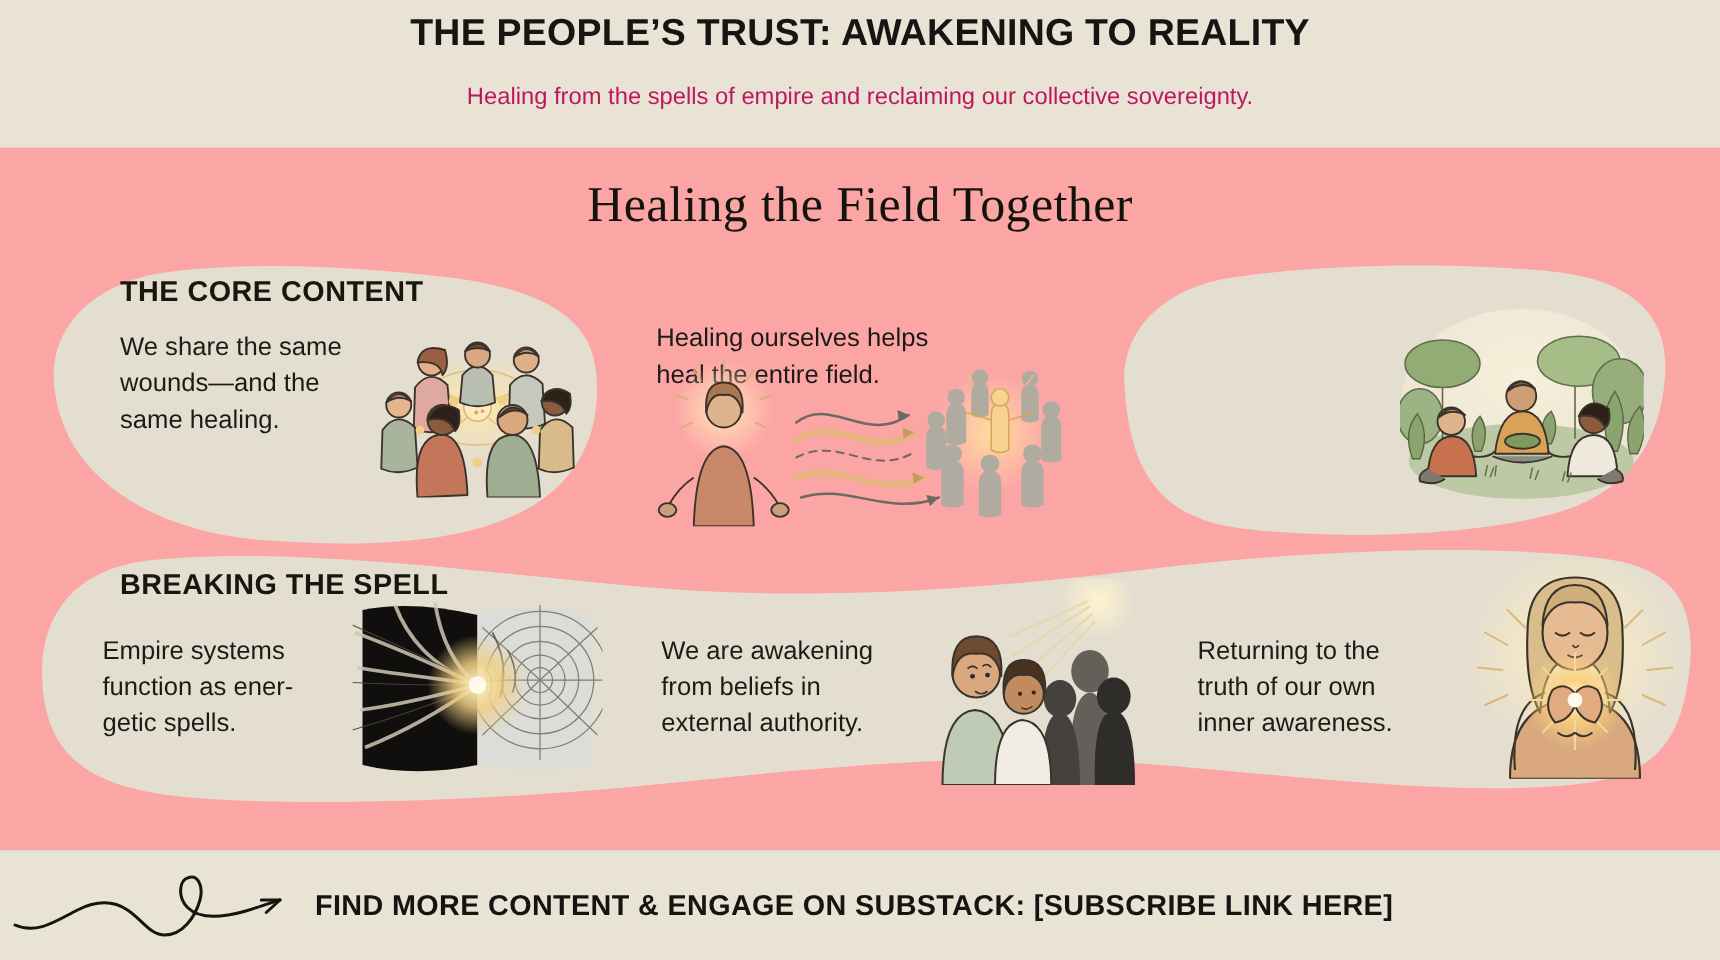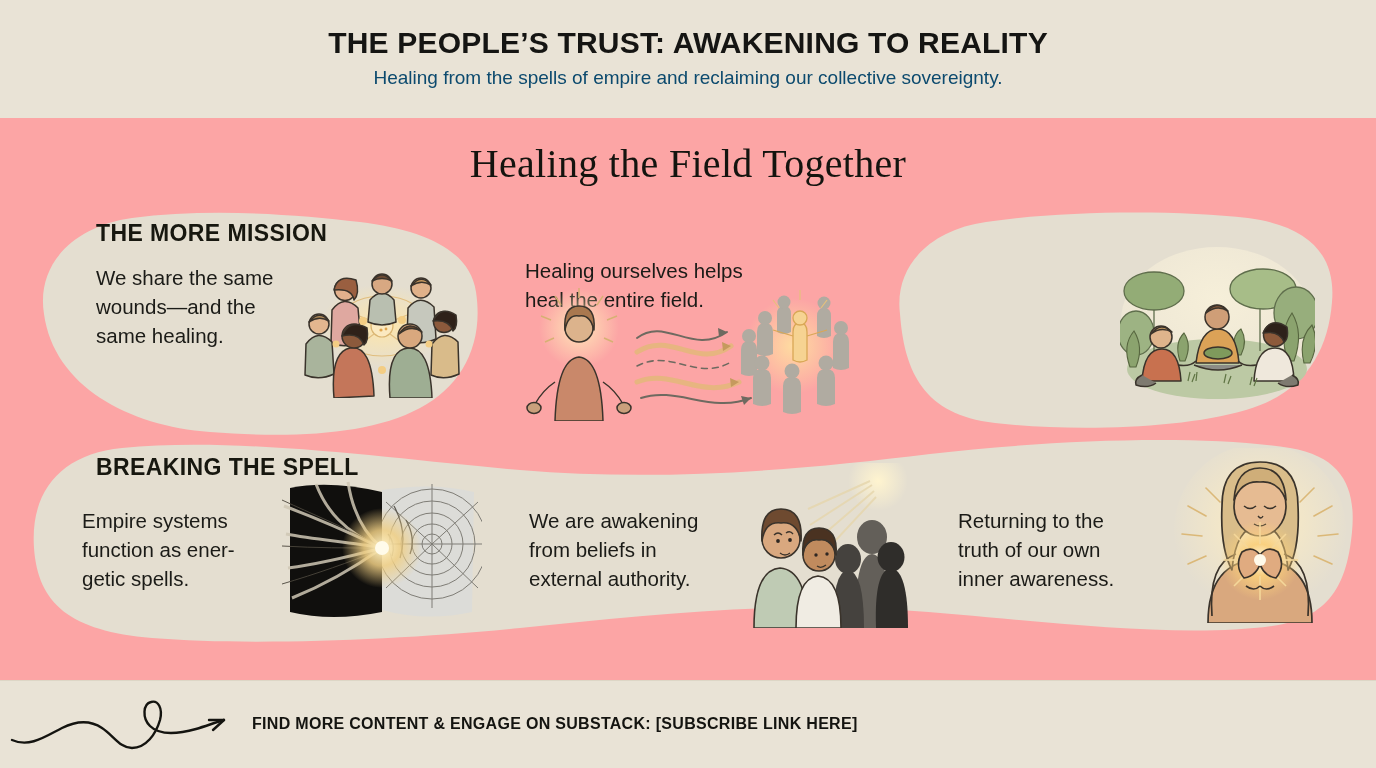--- a/index.html
+++ b/index.html
@@ -15,22 +15,22 @@
   .header{
     position:absolute;left:0;top:0;width:1376px;height:118px;
     background:#e9e3d6;
     display:flex;flex-direction:column;align-items:center;justify-content:center;
   }
   .header-title{
     font-size:30px;font-weight:bold;letter-spacing:.2px;
     color:#151513;line-height:1.1;margin:0 0 6px 0;text-align:center;
   }
   .header-sub{
-    font-size:19px;font-weight:normal;color:#0c4a6e;line-height:1.2;
-    text-align:center;margin:2px;
+    font-size:19px;font-weight:normal;color:#be185d;line-height:1.2;
+    text-align:center;margin:18px;
   }
 
   
   .main{
     position:absolute;left:0;top:118px;width:1376px;height:562px;
     background:#fca5a5;
   }
   .main-heading{
     position:absolute;left:0;top:22px;width:1376px;text-align:center;
     font-family:"Liberation Serif", serif;
@@ -75,21 +75,21 @@
 
   
   .footer{
     position:absolute;left:0;top:680px;width:1376px;height:88px;
     background:#e9e3d6;
   }
   .footer-arrow{position:absolute;left:10px;top:16px;width:235px;height:58px;}
   .footer-text{
     position:absolute;left:252px;top:0;height:88px;
     display:flex;align-items:center;
-    font-size:16px;font-weight:bold;letter-spacing:.3px;color:#141410;
+    font-size:23px;font-weight:bold;letter-spacing:.3px;color:#141410;
   }
   .hr-top{position:absolute;left:0;top:0;width:1376px;height:1px;background:#ddd6c6;}
 </style>
 </head>
 <body>
 
 <div class="page">
 
   <div class="header">
     <div class="header-title">THE PEOPLE’S TRUST: AWAKENING TO REALITY</div>
@@ -100,21 +100,21 @@
 
     <div class="main-heading">Healing the Field Together</div>
 
     <svg class="blobs" viewBox="0 0 1376 562">
       <path fill="#e4ded0" d="M44,196 C36,146 74,108 132,100 C208,90 292,96 360,104 C424,112 470,132 476,174 C484,226 462,268 420,290 C368,318 288,320 210,314 C128,308 54,268 44,196 Z"></path>
       <path fill="#e4ded0" d="M900,196 C894,148 930,112 986,104 C1064,92 1180,92 1248,100 C1310,108 1336,138 1332,184 C1328,236 1302,276 1246,292 C1178,312 1060,314 988,304 C920,294 904,248 900,196 Z"></path>
       <path fill="#e4ded0" d="M34,430 C30,372 62,336 122,330 C240,318 400,342 520,352 C660,364 800,352 930,336 C1050,322 1200,316 1290,330 C1344,339 1356,372 1352,414 C1347,466 1330,500 1272,508 C1170,522 1020,500 900,492 C770,483 640,498 520,510 C400,522 250,528 152,520 C70,513 38,486 34,430 Z"></path>
     </svg>
 
     <div class="row row1">
-      <div class="kicker r1-kicker">THE MORE MISSION</div>
+      <div class="kicker r1-kicker">THE CORE CONTENT</div>
 
       <div class="cell-text t-r1a">We share the same
 wounds—and the
 same healing.</div>
       <div class="cell-text t-r1b">Healing ourselves helps
 heal the entire field.</div>
 
       <svg class="art a-r1a" viewBox="0 0 180 150">
         <defs>
           <radialGradient id="ctrGlow" cx="50%" cy="50%" r="50%">

